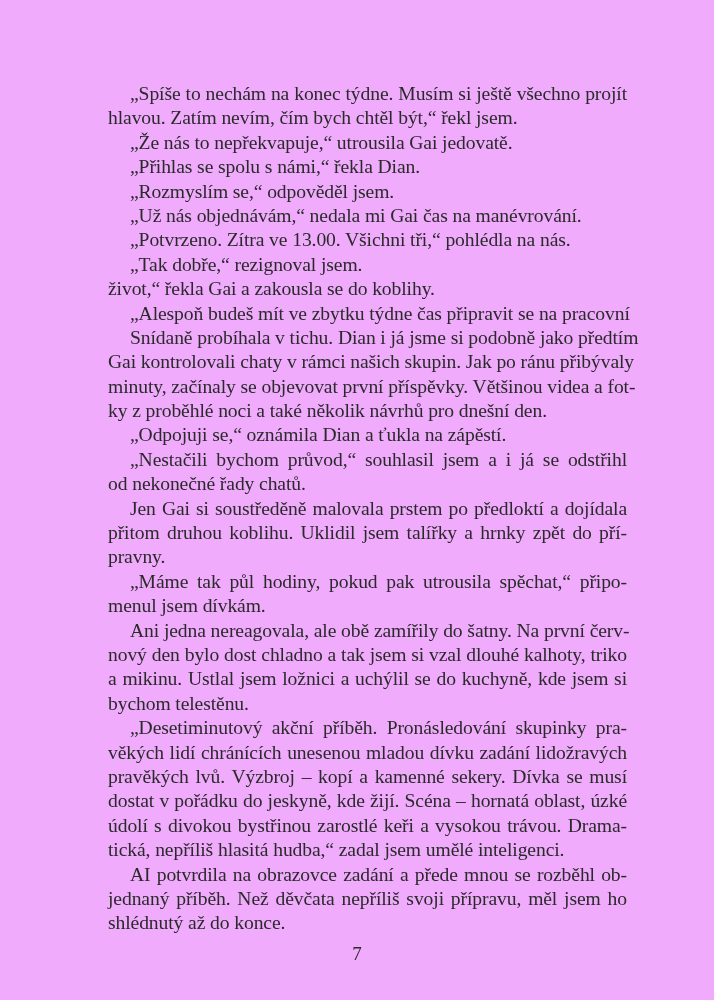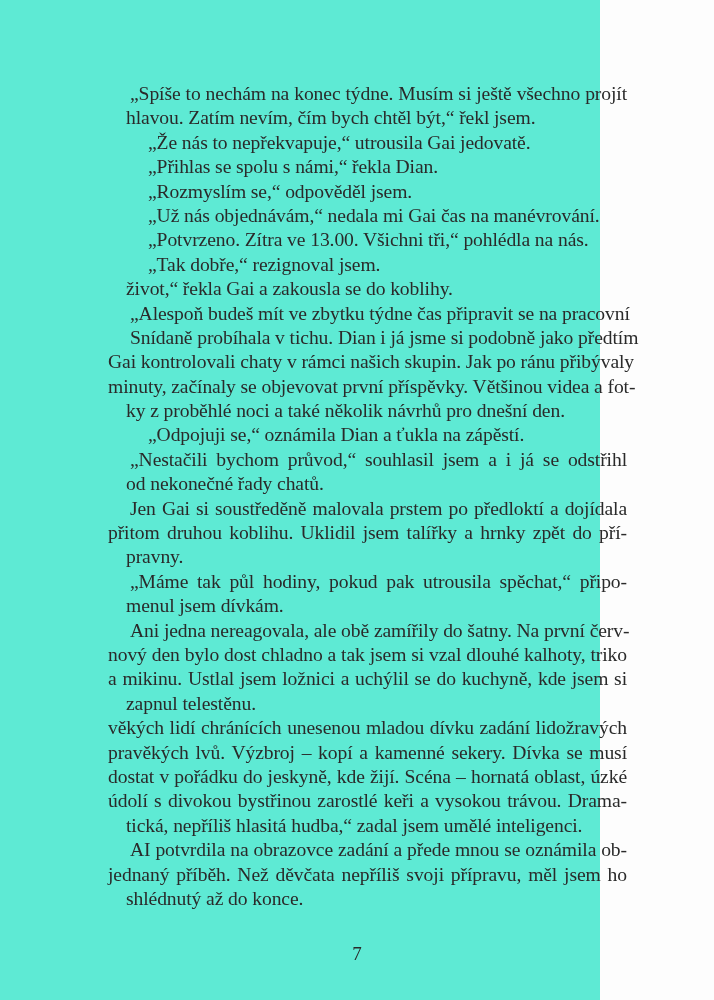--- a/index.html
+++ b/index.html
@@ -12,23 +12,23 @@
       height: 1000px;
       position: relative;
       overflow: hidden;
       font-family: "Liberation Serif", "DejaVu Serif", serif;
       color: #2a2a2a;
     }
     .page {
       position: absolute;
       left: 0;
       top: 0;
-      width: 600px;
+      width: 714px;
       height: 1000px;
-      background: #5eead4;
+      background: #f0abfc;
       font-family: Liberation Serif, serif;
     }
     .text-block {
       position: absolute;
       left: 108px;
       top: 82px;
       width: 519px;
       font-size: 19.6px;
       line-height: 24.4px;
       letter-spacing: -0.1px;
@@ -38,21 +38,20 @@
       white-space: nowrap;
       height: 24.4px;
       text-align: justify;
       text-align-last: justify;
     }
     .line.indent {
       padding-left: 22px;
     }
     .line.last {
       text-align-last: left;
-      margin-left: 18px;
     }
     .page-number {
       position: absolute;
       left: 0;
       width: 714px;
       top: 943px;
       text-align: center;
       font-size: 19px;
       color: #2a2a2a;
     }
@@ -80,24 +79,25 @@
       <span class="line indent">„Nestačili bychom průvod,“ souhlasil jsem a i já se odstřihl</span>
       <span class="line last">od nekonečné řady chatů.</span>
       <span class="line indent">Jen Gai si soustředěně malovala prstem po předloktí a dojídala</span>
       <span class="line">přitom druhou koblihu. Uklidil jsem talířky a hrnky zpět do pří-</span>
       <span class="line last">pravny.</span>
       <span class="line indent">„Máme tak půl hodiny, pokud pak utrousila spěchat,“ připo-</span>
       <span class="line last">menul jsem dívkám.</span>
       <span class="line indent">Ani jedna nereagovala, ale obě zamířily do šatny. Na první červ-</span>
       <span class="line">nový den bylo dost chladno a tak jsem si vzal dlouhé kalhoty, triko</span>
       <span class="line">a mikinu. Ustlal jsem ložnici a uchýlil se do kuchyně, kde jsem si</span>
-      <span class="line last">zapnul telestěnu.</span>
+      <span class="line last">bychom telestěnu.</span>
+      <span class="line indent">„Desetiminutový akční příběh. Pronásledování skupinky pra-</span>
       <span class="line">věkých lidí chránících unesenou mladou dívku zadání lidožravých</span>
       <span class="line">pravěkých lvů. Výzbroj – kopí a kamenné sekery. Dívka se musí</span>
       <span class="line">dostat v pořádku do jeskyně, kde žijí. Scéna – hornatá oblast, úzké</span>
       <span class="line">údolí s divokou bystřinou zarostlé keři a vysokou trávou. Drama-</span>
       <span class="line last">tická, nepříliš hlasitá hudba,“ zadal jsem umělé inteligenci.</span>
-      <span class="line indent">AI potvrdila na obrazovce zadání a přede mnou se oznámila ob-</span>
+      <span class="line indent">AI potvrdila na obrazovce zadání a přede mnou se rozběhl ob-</span>
       <span class="line">jednaný příběh. Než děvčata nepříliš svoji přípravu, měl jsem ho</span>
       <span class="line last">shlédnutý až do konce.</span>
     </div>
   <div class="page-number">7</div>
 </div>
 
 </body></html>

